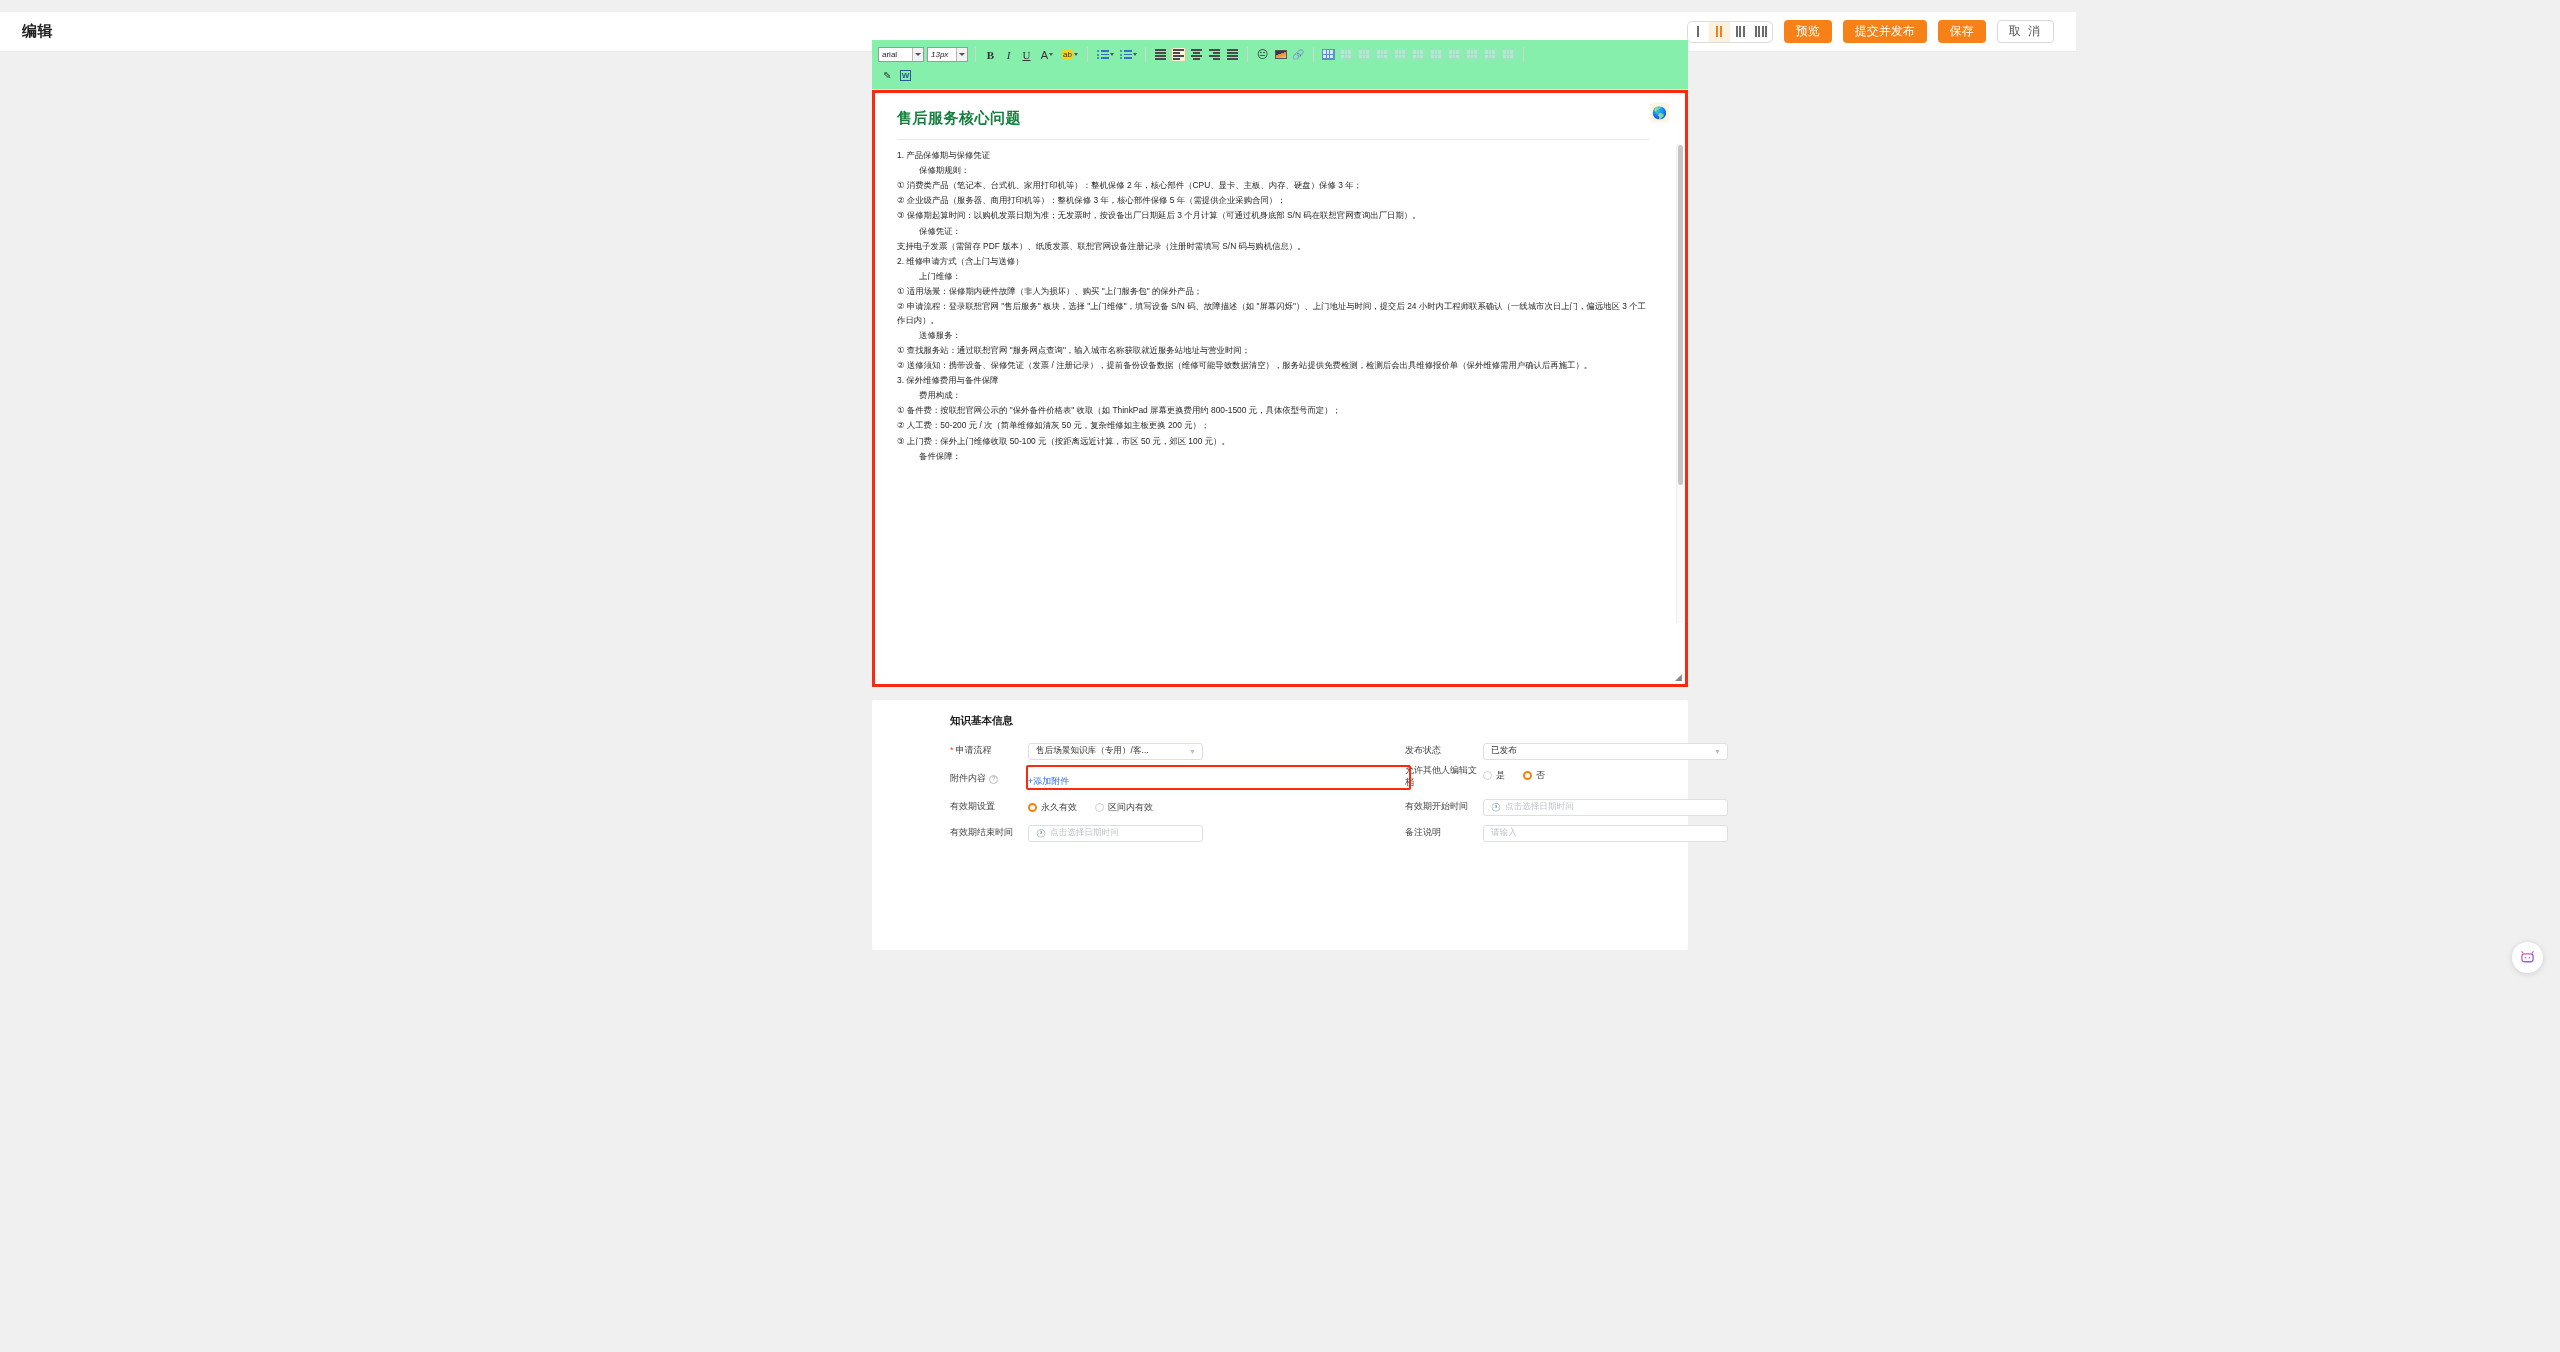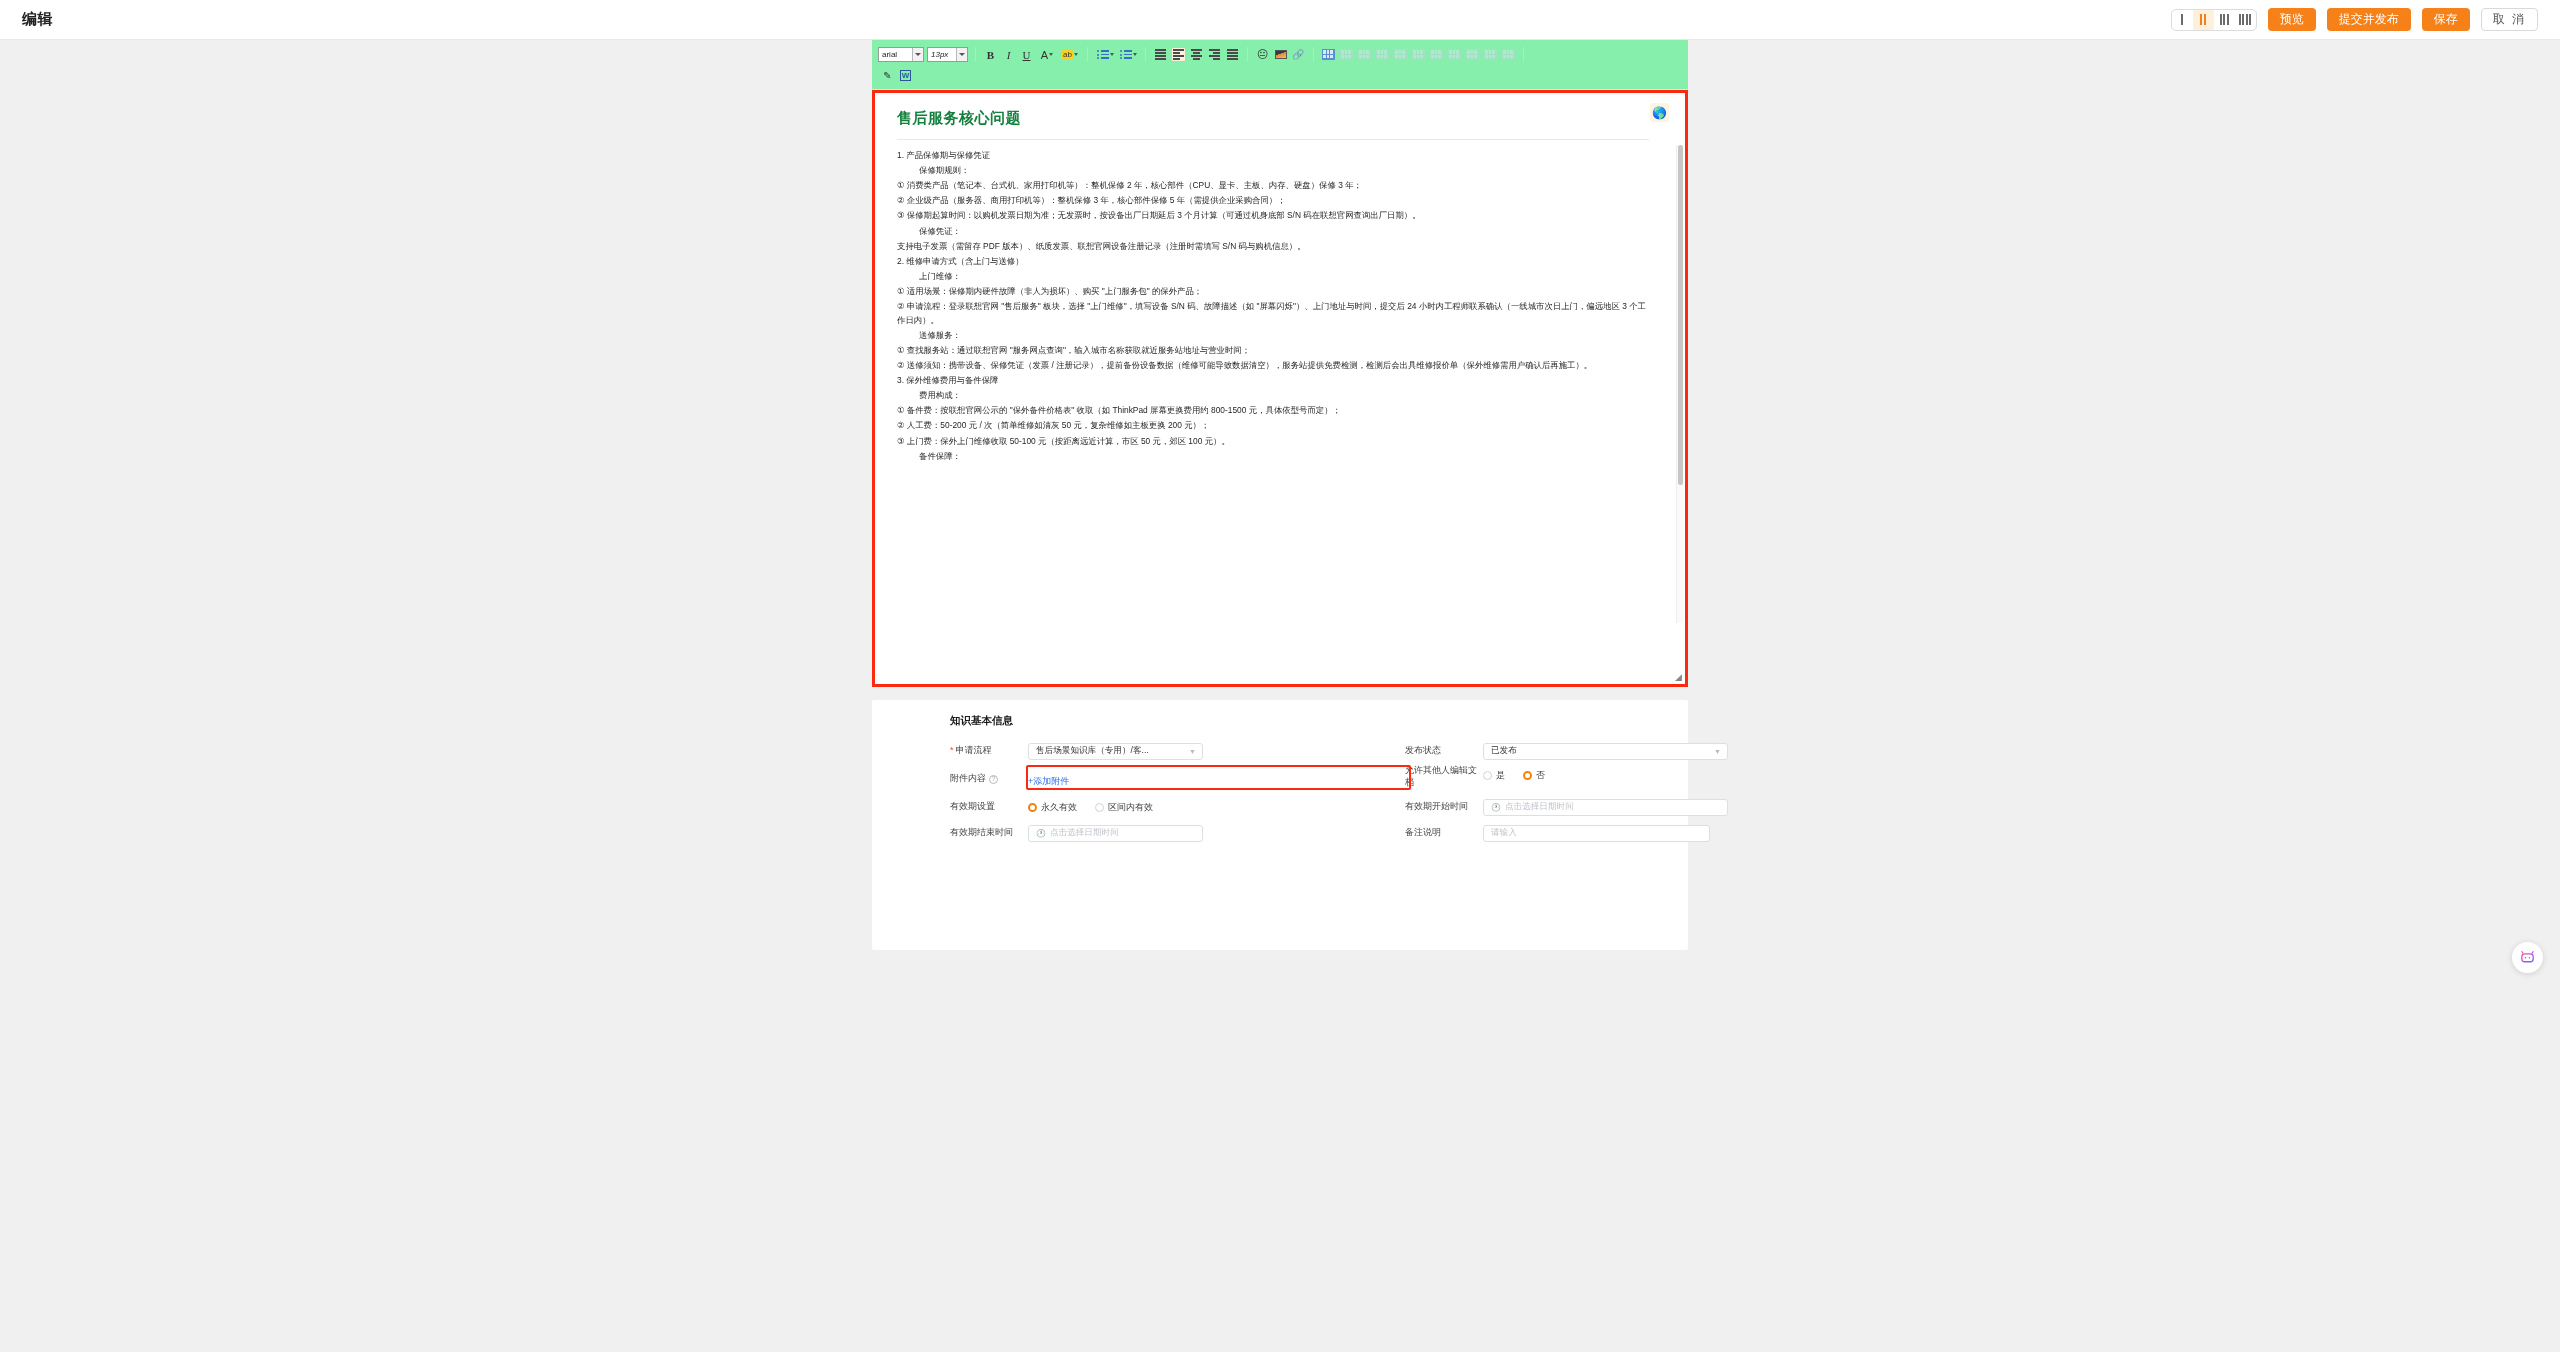--- a/index.html
+++ b/index.html
@@ -7,21 +7,21 @@
   body {
     width:2560px; height:1352px;
     background:#f0f0f0;
     font-family:"Liberation Sans","DejaVu Sans",sans-serif;
     color:#333;
     overflow:hidden;
   }
 
   
   .topbar{
-    position:absolute; left:0; top:0; width:2560px; height:40px;
+    position:absolute; left:0; top:12px; width:2076px; height:40px;
     background:#ffffff;
     display:flex; align-items:center;
     border-bottom:1px solid #eaeaea;
   }
   .topbar-title{
     margin-left:22px; font-size:15px; font-weight:700; color:#222;
     letter-spacing:.5px;
   }
   .topbar-actions{
     margin-left:auto; margin-right:22px;
@@ -602,21 +602,21 @@
         <div class="inp ph">
           <span class="clockicon">🕐</span>
           <span>点击选择日期时间</span>
         </div>
       </div>
     </div>
 
     <div class="field">
       <div class="lbl">备注说明</div>
       <div class="ctrl">
-        <div class="inp ph" style="width:227px">
+        <div class="inp ph" style="width:245px">
           <span>请输入</span>
         </div>
       </div>
     </div>
 
   </div>
 </div>
 
 <div class="fab">
   <svg viewBox="0 0 24 24">

